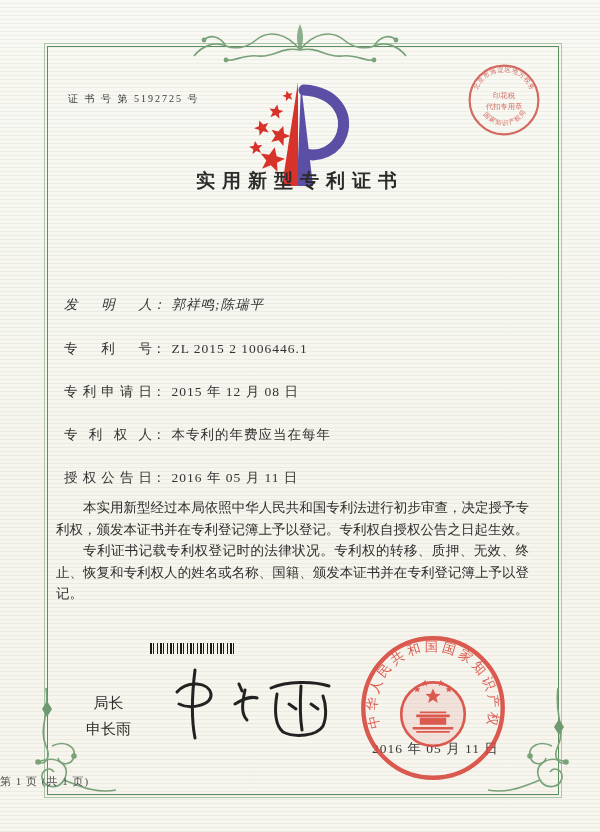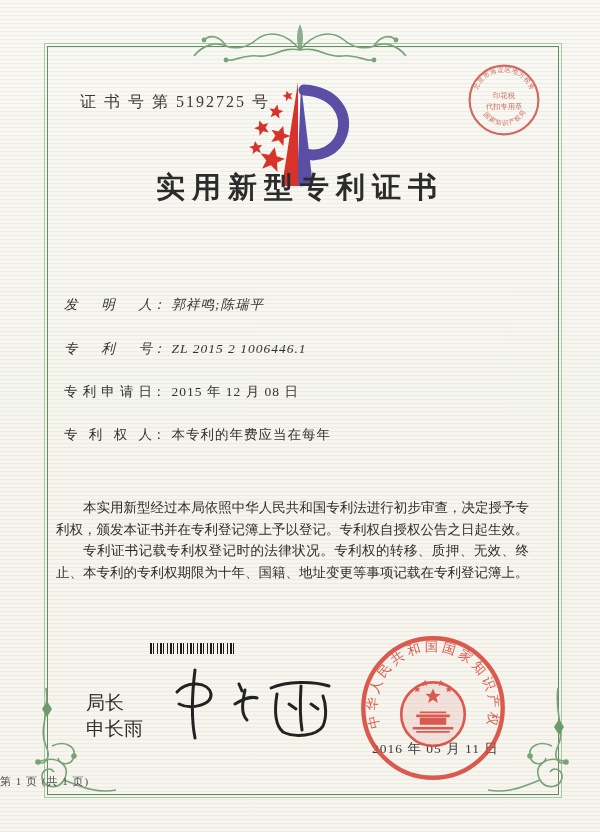--- a/index.html
+++ b/index.html
@@ -5,34 +5,34 @@
   html,body{margin:0;padding:0;background:#e9e7df;}
   #paper{
     position:relative;width:600px;height:832px;overflow:hidden;
     background:
       repeating-linear-gradient(0deg, rgba(150,180,150,.13) 0px, rgba(150,180,150,.13) 1px, transparent 1px, transparent 4px),
       linear-gradient(180deg,#f9f8f3 0%, #f6f4ed 60%, #f7f5ee 100%);
     font-family:"Liberation Serif","DejaVu Serif",serif;color:#2f2f2f;
   }
   .frame-outer{position:absolute;left:44px;top:43px;width:516px;height:753px;border:1px solid #a9c6a9;}
   .frame-inner{position:absolute;left:47px;top:46px;width:510px;height:747px;border:1.5px solid #5e8d5e;}
-  .cert-number{position:absolute;left:80px;top:92px;font-size:16px;letter-spacing:2px;color:#3a3a3a;}
+  .cert-number{position:absolute;left:68px;top:92px;font-size:10px;letter-spacing:2px;color:#3a3a3a;}
   .logo{position:absolute;left:238px;top:80px;width:124px;height:112px;}
-  .title{position:absolute;left:0;top:168px;width:600px;text-align:center;font-size:29px;font-weight:bold;letter-spacing:7px;color:#2b2b2b;}
+  .title{position:absolute;left:0;top:168px;width:600px;text-align:center;font-size:19px;font-weight:bold;letter-spacing:7px;color:#2b2b2b;}
   .field{position:absolute;left:64px;font-size:13.5px;color:#333;white-space:nowrap;}
   .flabel{display:inline-block;width:88px;text-align:justify;text-align-last:justify;vertical-align:top;}
   .fcolon{display:inline-block;margin-right:6px;}
   .fvalue{letter-spacing:1px;}
   .paras{position:absolute;left:56px;top:497px;width:473px;font-size:13.5px;line-height:21.5px;text-align:justify;color:#2e2e2e;}
   .paras p{margin:0;text-indent:2em;}
   .barcode{position:absolute;left:150px;top:643px;width:86px;height:11px;
     background:
       repeating-linear-gradient(90deg,#1c1c1c 0 2px,transparent 2px 3px,#1c1c1c 3px 4px,transparent 4px 7px,#1c1c1c 7px 8px,transparent 8px 10px);
   }
-  .signer{position:absolute;left:86px;top:690px;font-size:19px;line-height:26px;color:#2e2e2e;}
+  .signer{position:absolute;left:86px;top:690px;font-size:15px;line-height:26px;color:#2e2e2e;text-align:center;}
   .signature{position:absolute;left:165px;top:660px;width:175px;height:85px;}
   .seal{position:absolute;left:358px;top:633px;width:150px;height:150px;opacity:.88;}
   .seal-date{position:absolute;left:372px;top:740px;font-size:13.5px;letter-spacing:1px;color:#3a3a3a;}
   .tax-stamp{position:absolute;left:461px;top:57px;width:86px;height:86px;opacity:.82;}
   .footer{position:absolute;left:0;top:774px;width:600px;font-size:11px;letter-spacing:1px;color:#4a4a4a;}
   .orn{position:absolute;}
   svg text{font-family:"Liberation Serif","DejaVu Serif",serif;}
 </style>
 </head>
 <body>
@@ -98,33 +98,36 @@
       <use href="#star" transform="translate(18,68) scale(0.7) rotate(-8)"></use>
       <use href="#star" transform="translate(34,80) scale(1.3) rotate(12)"></use>
     </g>
   </svg>
 
   <div class="title">实用新型专利证书</div>
 
   <div class="field" style="top:296px;font-style:italic;">
     <span class="flabel">发明人</span><span class="fcolon">：</span><span class="fvalue">郭祥鸣;陈瑞平</span>
   </div>
-  <div class="field" style="top:340px;font-style:italic;">
+  <div class="field" style="top:340px;">
     <span class="flabel">专利号</span><span class="fcolon">：</span><span class="fvalue">ZL 2015 2 1006446.1</span>
   </div>
   <div class="field" style="top:383px;">
     <span class="flabel">专利申请日</span><span class="fcolon">：</span><span class="fvalue">2015 年 12 月 08 日</span>
   </div>
   <div class="field" style="top:426px;">
     <span class="flabel">专利权人</span><span class="fcolon">：</span><span class="fvalue">本专利的年费应当在每年</span>
   </div>
+  <div class="field" style="top:469px;">
+    <span class="flabel">授权公告日</span><span class="fcolon">：</span><span class="fvalue">2016 年 05 月 11 日</span>
+  </div>
 
   <div class="paras">
     <p>本实用新型经过本局依照中华人民共和国专利法进行初步审查，决定授予专利权，颁发本证书并在专利登记簿上予以登记。专利权自授权公告之日起生效。</p>
-    <p>专利证书记载专利权登记时的法律状况。专利权的转移、质押、无效、终止、本专利的专利权期限为十年、国籍、地址变更等事项记载在专利登记簿上。</p>
+    <p>专利证书记载专利权登记时的法律状况。专利权的转移、质押、无效、终止、恢复和专利权人的姓名或名称、国籍、颁发本证书并在专利登记簿上予以登记。</p>
   </div>
 
   <div class="barcode"></div>
 
   <div class="signer">
     <div>局长</div>
     <div>申长雨</div>
   </div>
 
   <svg class="signature" viewBox="0 0 175 85">

